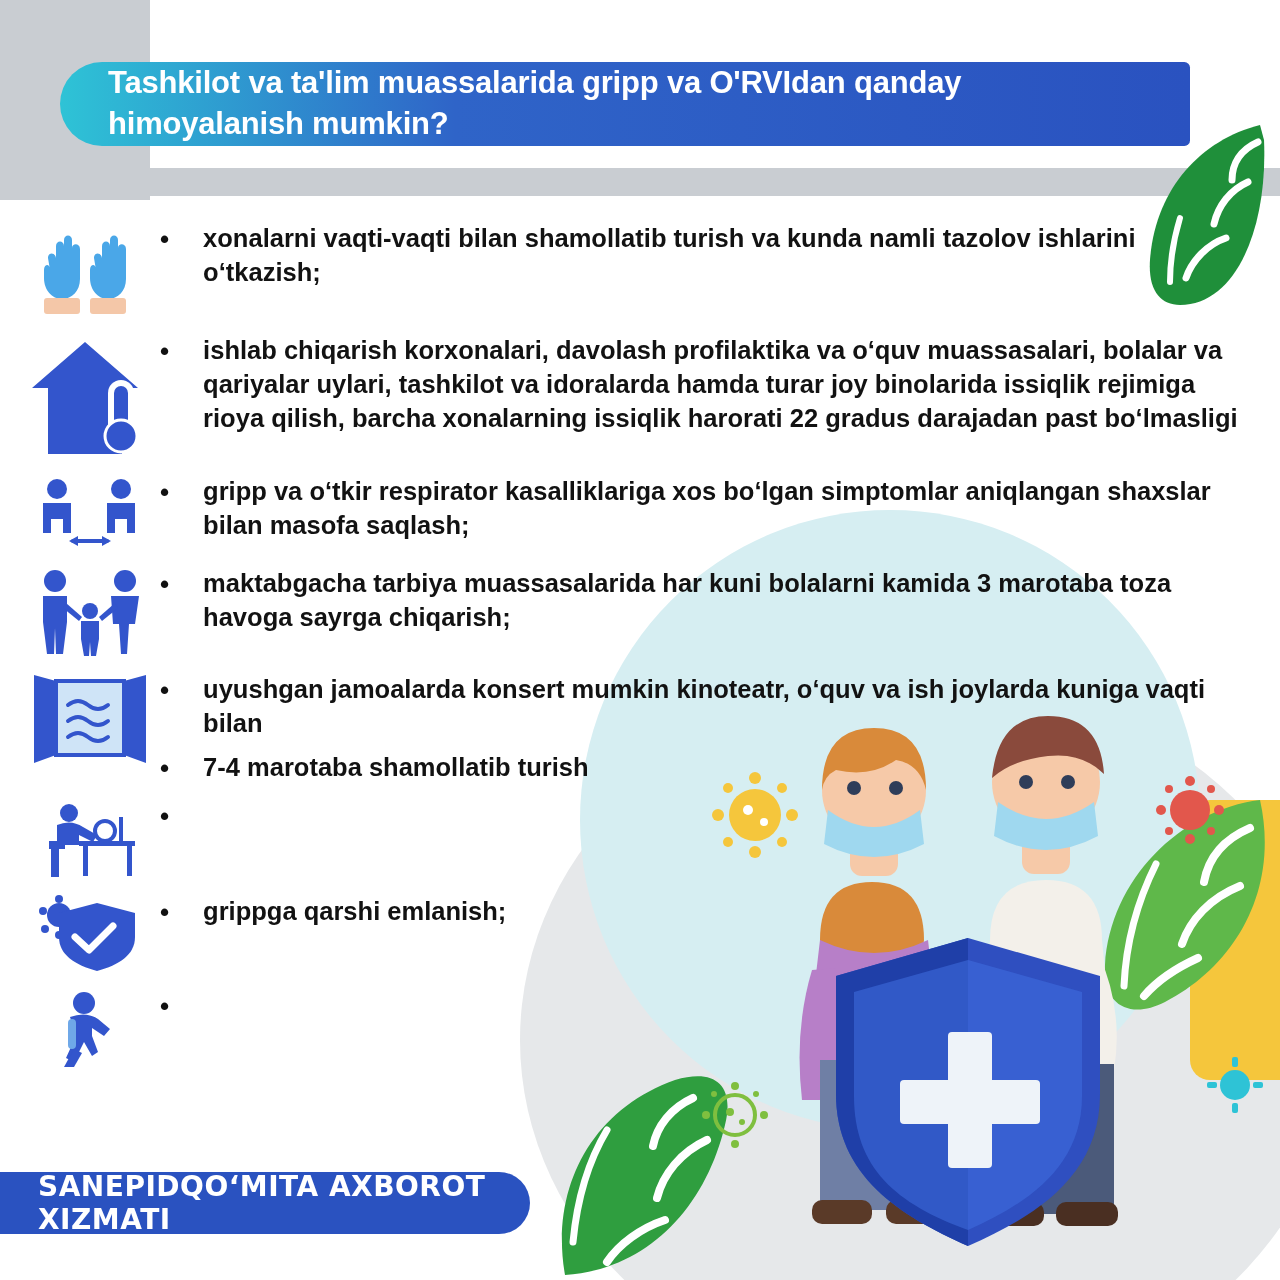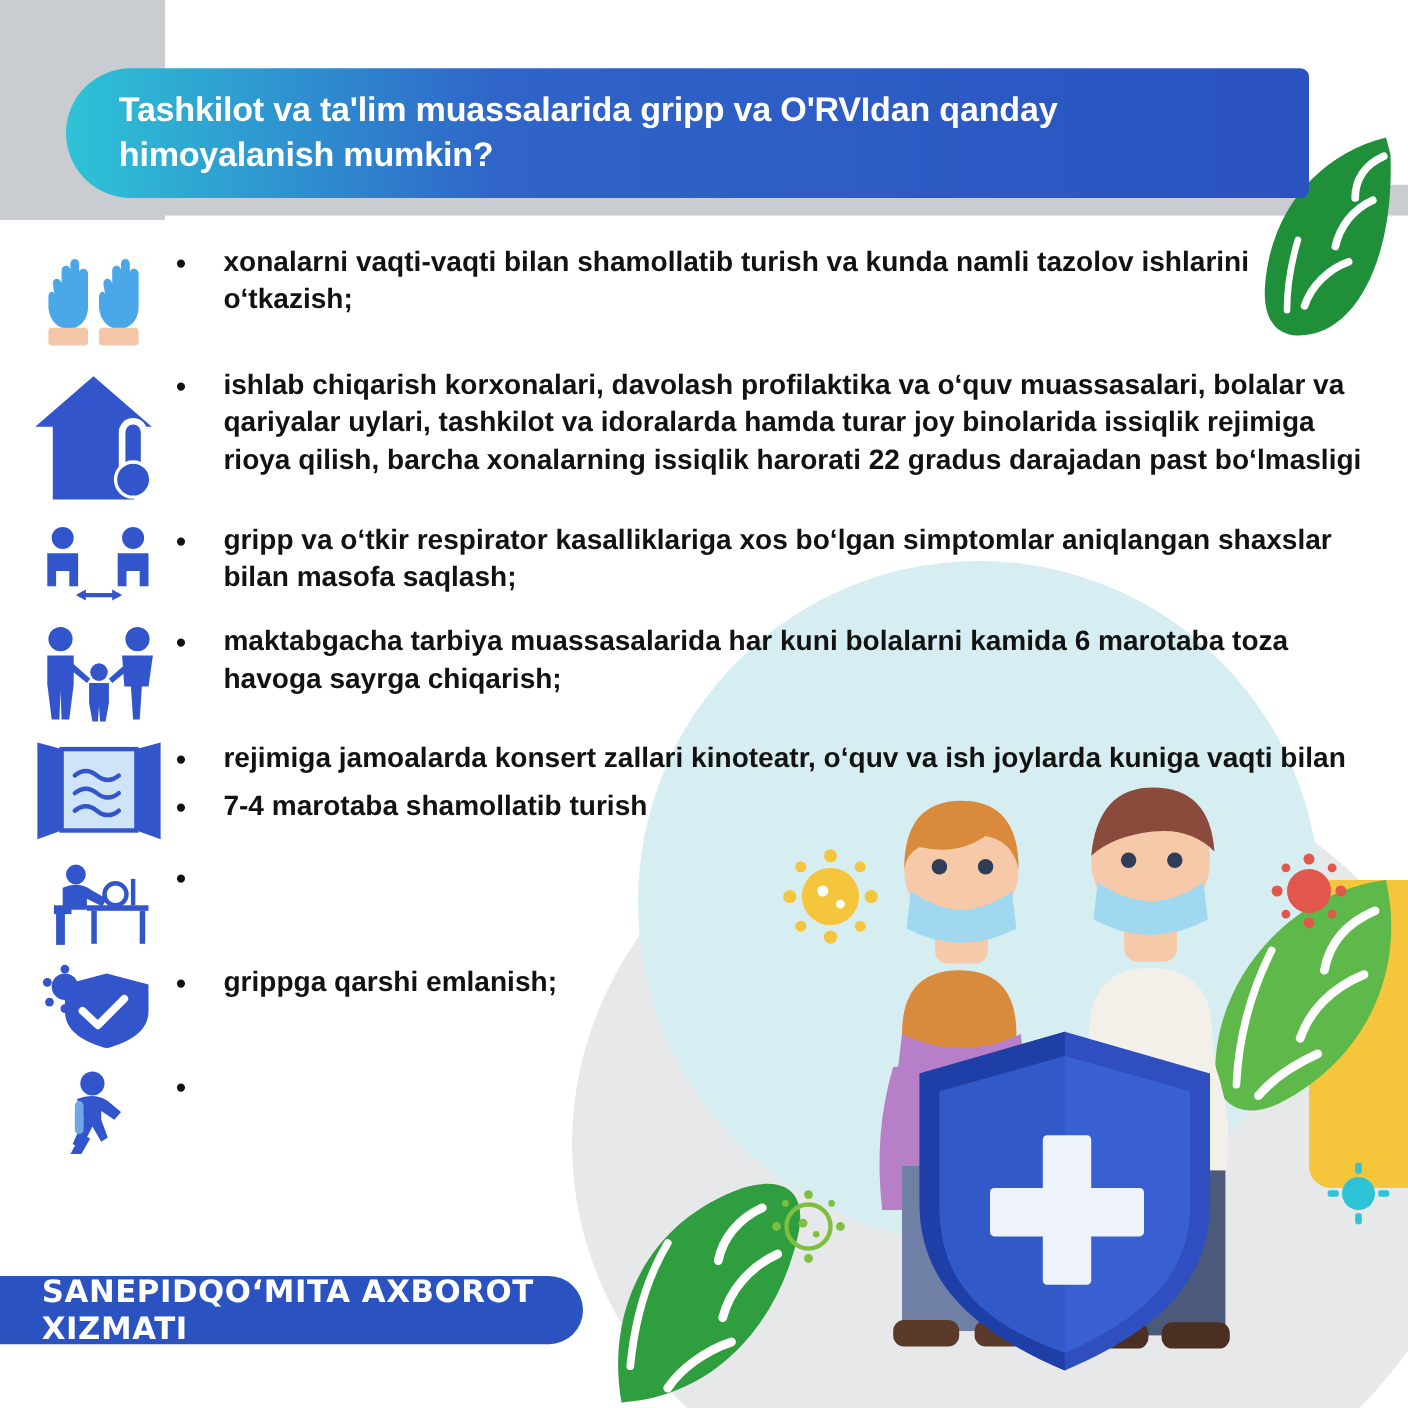--- a/index.html
+++ b/index.html
@@ -32,21 +32,21 @@
   }
   .bg-yellow-right {
     position: absolute; right: 0; top: 800px;
     width: 90px; height: 280px; border-radius: 20px 0 0 20px;
     background: #f5c63c;
   }
 
   
   .header-band {
     position: absolute; left: 60px; top: 62px;
-    width: 1130px; height: 118px;
+    width: 1130px; height: 84px;
     background: linear-gradient(90deg, #2ec3d6 0%, #2f64c8 35%, #2a52c0 100%);
     border-radius: 60px 8px 8px 60px;
     display: flex; align-items: center;
     padding: 0 48px;
   }
   .header-title {
     color: #ffffff;
     font-size: 31px; font-weight: bold;
     line-height: 1.32;
     letter-spacing: -0.2px;
@@ -85,21 +85,21 @@
     line-height: 1.33;
     max-width: 1065px;
     margin-left: 24px;
   }
   .subline {
     display: flex; align-items: flex-start; margin-top: 10px;
   }
 
   
   .footer-badge {
-    position: absolute; left: 0; bottom: 58px;
+    position: absolute; left: 0; bottom: 46px;
     height: 62px; width: 530px;
     background: #2a52c0;
     border-radius: 0 34px 34px 0;
     display: flex; align-items: center;
     padding-left: 38px;
   }
   .footer-text {
     color: #ffffff; font-size: 28px; font-weight: bold;
     letter-spacing: 0.5px;
     font-family: "DejaVu Sans", sans-serif;
@@ -282,41 +282,41 @@
           <path d="M78 27 h28 l-4 28 h-6 l-2 30 h-6 l-2-30 h-6z"></path>
           <circle cx="57" cy="42" r="8"></circle>
           <path d="M48 52 h18 v18 l-3 17 h-5 l-1-14 -1 14 h-5 l-3-17z"></path>
           <path d="M33 34 l16 14 -3 4 -16-13z"></path>
           <path d="M82 34 l-16 14 3 4 16-13z"></path>
         </g>
       </svg>
     </div>
     <div class="text-cell">
       <span class="bullet">•</span>
-      <span class="item-text">maktabgacha tarbiya muassasalarida har kuni bolalarni kamida 6 marotaba toza havoga sayrga chiqarish;</span>
+      <span class="item-text">maktabgacha tarbiya muassasalarida har kuni bolalarni kamida 3 marotaba toza havoga sayrga chiqarish;</span>
     </div>
   </div>
 
   <div class="row">
     <div class="icon-cell">
       <svg width="120" height="92" viewBox="0 0 120 92">
         <rect x="26" y="6" width="68" height="74" fill="#cfe4f7" stroke="#3355cc" stroke-width="4"></rect>
         <path d="M26 6 L4 0 V88 L26 80 Z" fill="#3355cc"></path>
         <path d="M94 6 L116 0 V88 L94 80 Z" fill="#3355cc"></path>
         <g stroke="#3355cc" stroke-width="4" fill="none" stroke-linecap="round">
           <path d="M38 30 q10-8 20 0 q10 8 20 0"></path>
           <path d="M38 46 q10-8 20 0 q10 8 20 0"></path>
           <path d="M38 62 q10-8 20 0 q10 8 20 0"></path>
         </g>
       </svg>
     </div>
     <div class="text-cell" style="flex-direction:column;">
       <div style="display:flex;">
         <span class="bullet">•</span>
-        <span class="item-text">rejimiga jamoalarda konsert zallari kinoteatr, o‘quv va ish joylarda kuniga vaqti bilan</span>
+        <span class="item-text">uyushgan jamoalarda konsert mumkin kinoteatr, o‘quv va ish joylarda kuniga vaqti bilan</span>
       </div>
       <div class="subline">
         <span class="bullet">•</span>
         <span class="item-text">7-4 marotaba shamollatib turish</span>
       </div>
     </div>
   </div>
 
   <div class="row">
     <div class="icon-cell">

